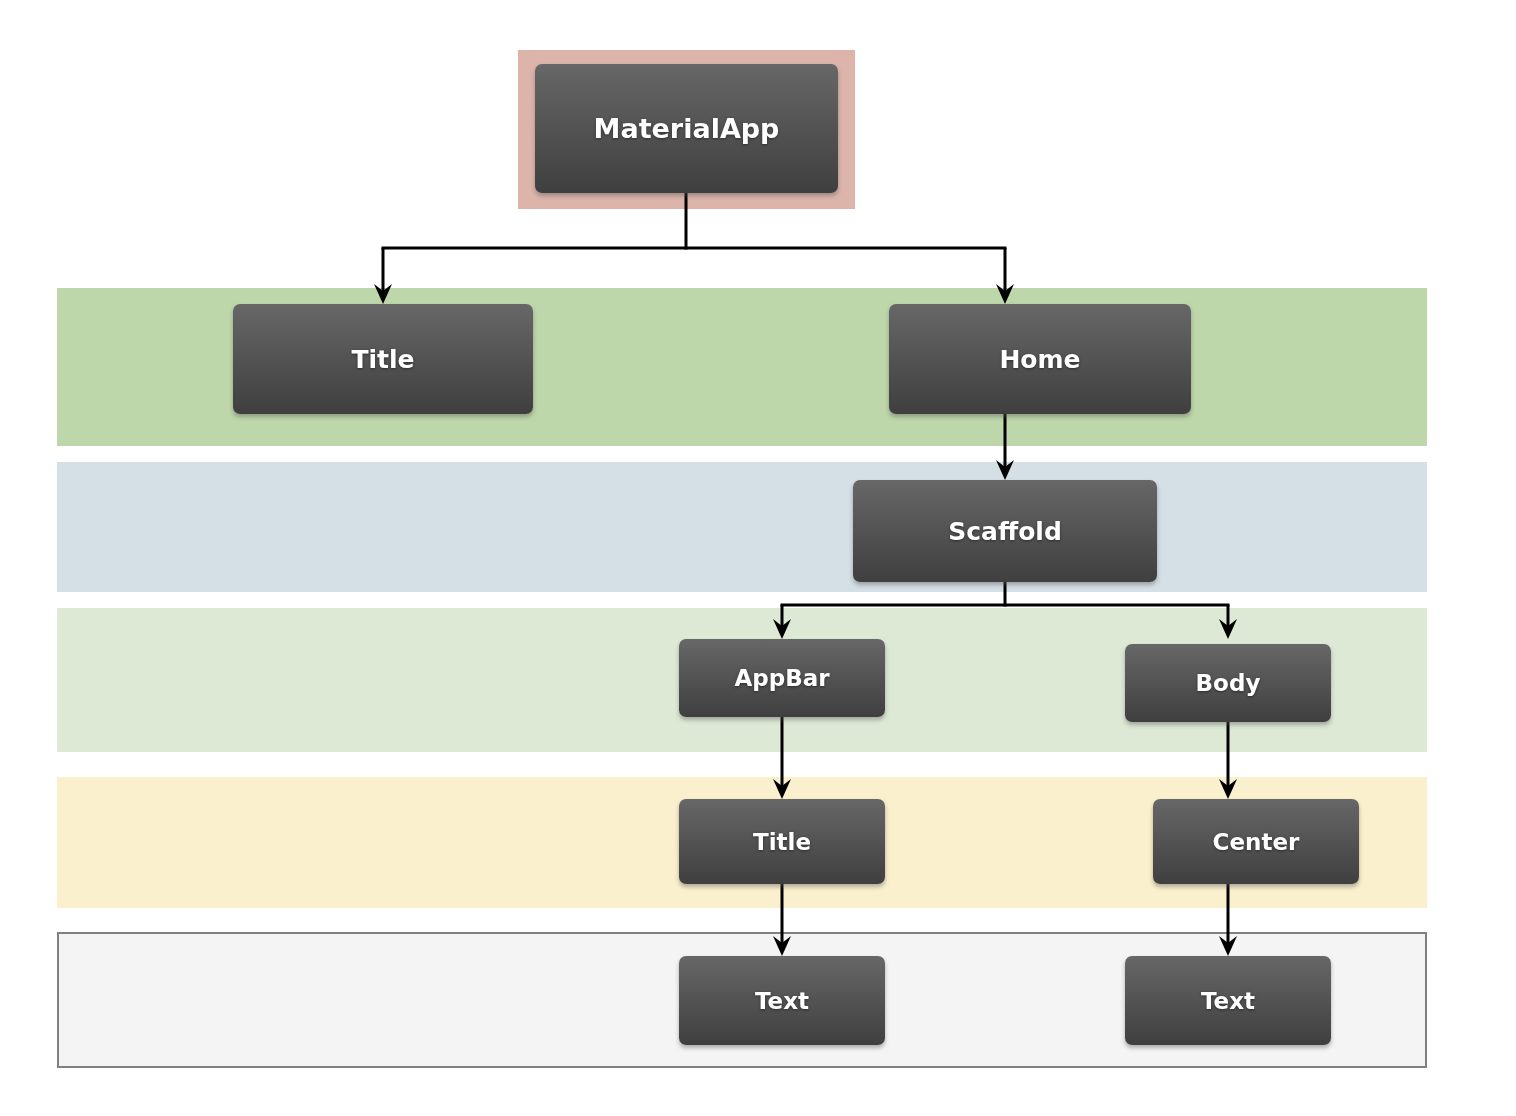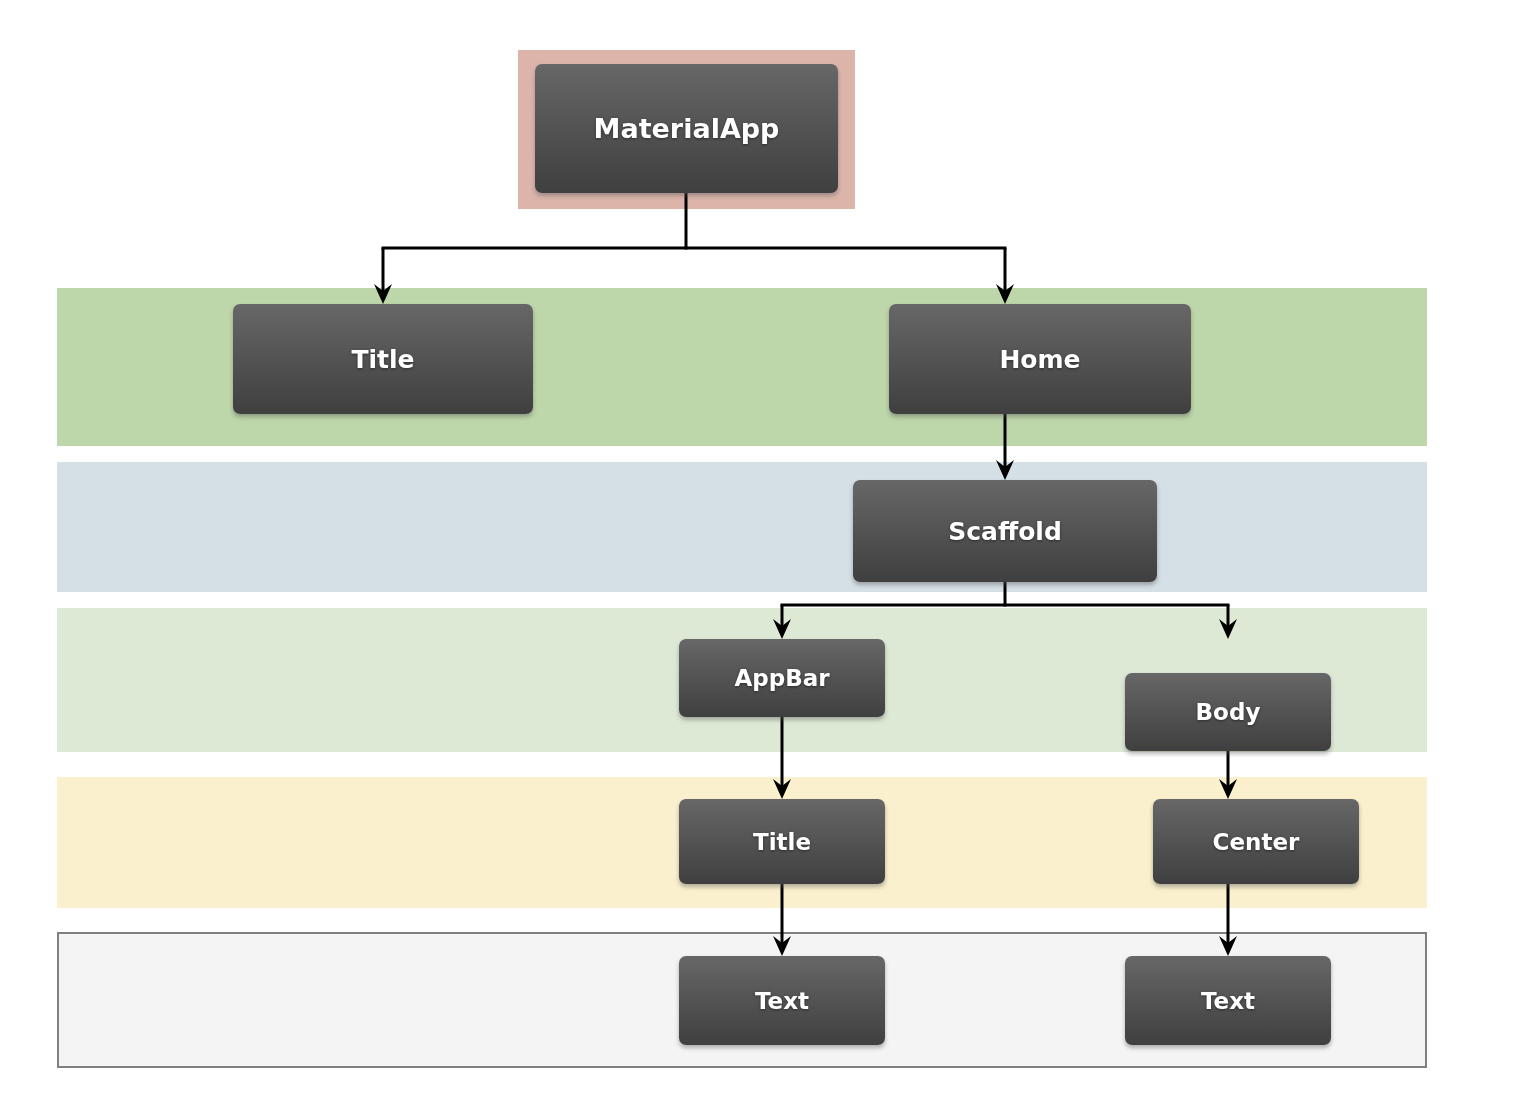--- a/index.html
+++ b/index.html
@@ -28,21 +28,21 @@
     font-weight:bold;
     display:flex;align-items:center;justify-content:center;
     text-shadow:0 1px 3px rgba(0,0,0,0.45);
     box-shadow:0 3px 4px rgba(90,90,90,0.45);
   }
   .n-materialapp{left:535px;top:64px;width:303px;height:129px;font-size:27px;}
   .n-title-top{left:233px;top:304px;width:300px;height:110px;font-size:25px;}
   .n-home{left:855px;top:304px;width:302px;height:110px;font-size:25px;margin-left:34px;}
   .n-scaffold{left:853px;top:480px;width:304px;height:102px;font-size:25px;}
   .n-appbar{left:679px;top:639px;width:206px;height:78px;font-size:23px;}
-  .n-body{left:1125px;top:673px;width:206px;height:78px;font-size:23px;}
+  .n-body{left:1125px;top:644px;width:206px;height:78px;font-size:23px;}
   .n-appbar-title{left:679px;top:799px;width:206px;height:85px;font-size:23px;}
   .n-center{left:1125px;top:799px;width:206px;height:85px;font-size:23px;margin-left:28px;}
   .n-appbar-text{left:679px;top:956px;width:206px;height:89px;font-size:23px;}
   .n-body-text{left:1125px;top:956px;width:206px;height:89px;font-size:23px;}
   #connectors{position:absolute;left:0;top:0;width:1516px;height:1116px;pointer-events:none;}
   #connectors line{stroke:#000000;stroke-width:3;}
   #connectors polygon{fill:#000000;}
 </style>
 </head>
 <body>

